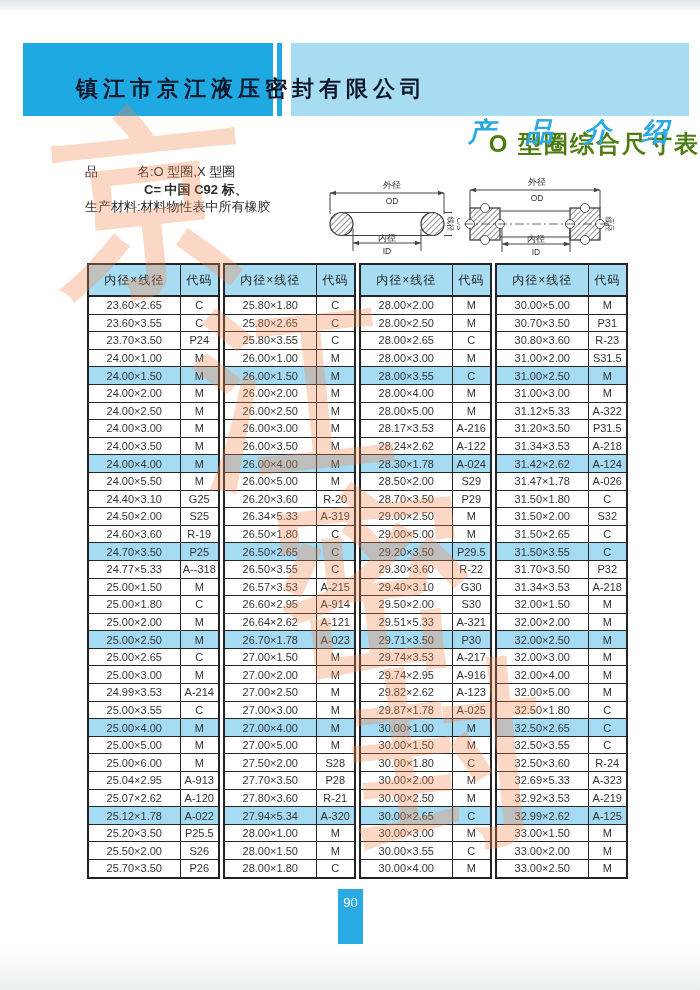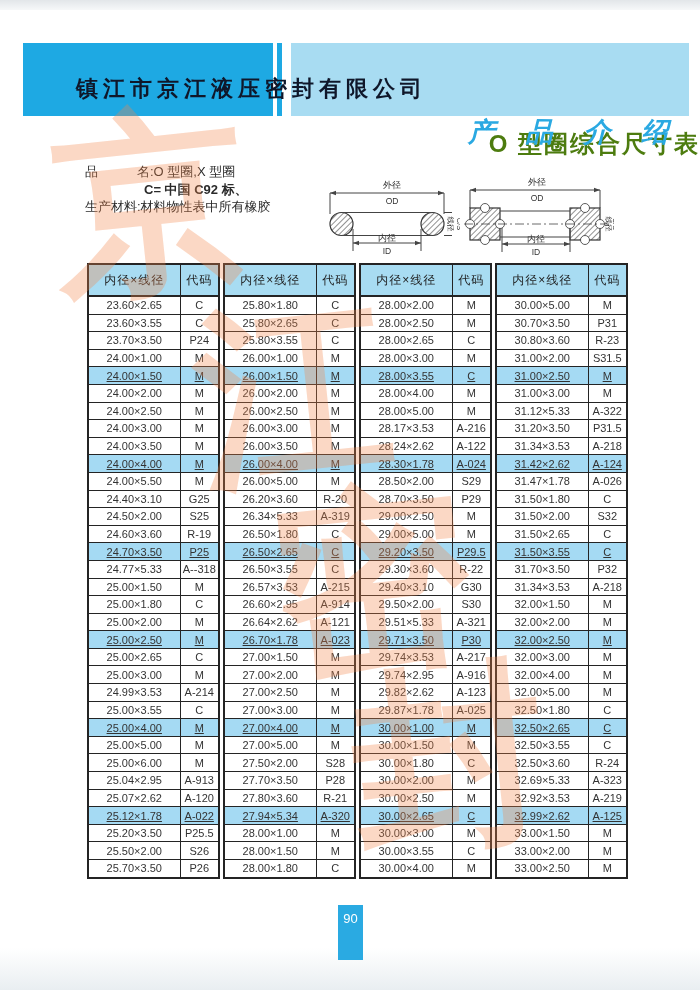--- a/index.html
+++ b/index.html
@@ -54,35 +54,35 @@
   table.grp{border-width:2px;}
   table.grp th{
     height:28px;background:#a8dcf2;font-size:12px;font-weight:normal;
     color:#1d1d1d;border-bottom-width:2px;letter-spacing:1px;
   }
   table.grp td{
     height:16.6px;padding:0;text-align:center;font-size:11px;color:#333;
     white-space:nowrap;overflow:hidden;
   }
   col.c-size{width:92px;} col.c-code{width:39px;}
-  tr.hl td{background:#a5daf3;text-decoration:underline;}
+  tr.hl td{background:#a5daf3;}
 
   
   .wm{position:absolute;left:0;top:0;width:700px;height:990px;z-index:8;pointer-events:none;}
   .wm span{position:absolute;font-family:"Liberation Serif",serif;font-weight:bold;
     font-size:195px;line-height:195px;color:rgba(243,134,74,0.32);transform:rotate(-6deg);}
   .wm span:nth-child(1){left:52px;top:108px;}
   .wm span:nth-child(2){left:196px;top:298px;}
   .wm span:nth-child(3){left:274px;top:486px;}
   .wm span:nth-child(4){left:352px;top:662px;}
 
   .page-num{
     position:absolute;left:338px;top:889px;width:25px;height:55px;z-index:4;
     background:#2aaae2;color:#fff;font-size:13px;text-align:center;
-    padding-top:6px;box-sizing:border-box;margin-top:16px;
+    padding-top:6px;box-sizing:border-box;
   }
 </style>
 </head>
 <body>
 
 <div class="top-strip"></div>
 <div class="bottom-fade"></div>
 
 <div class="band-dark"></div>
 <div class="band-line"></div>

